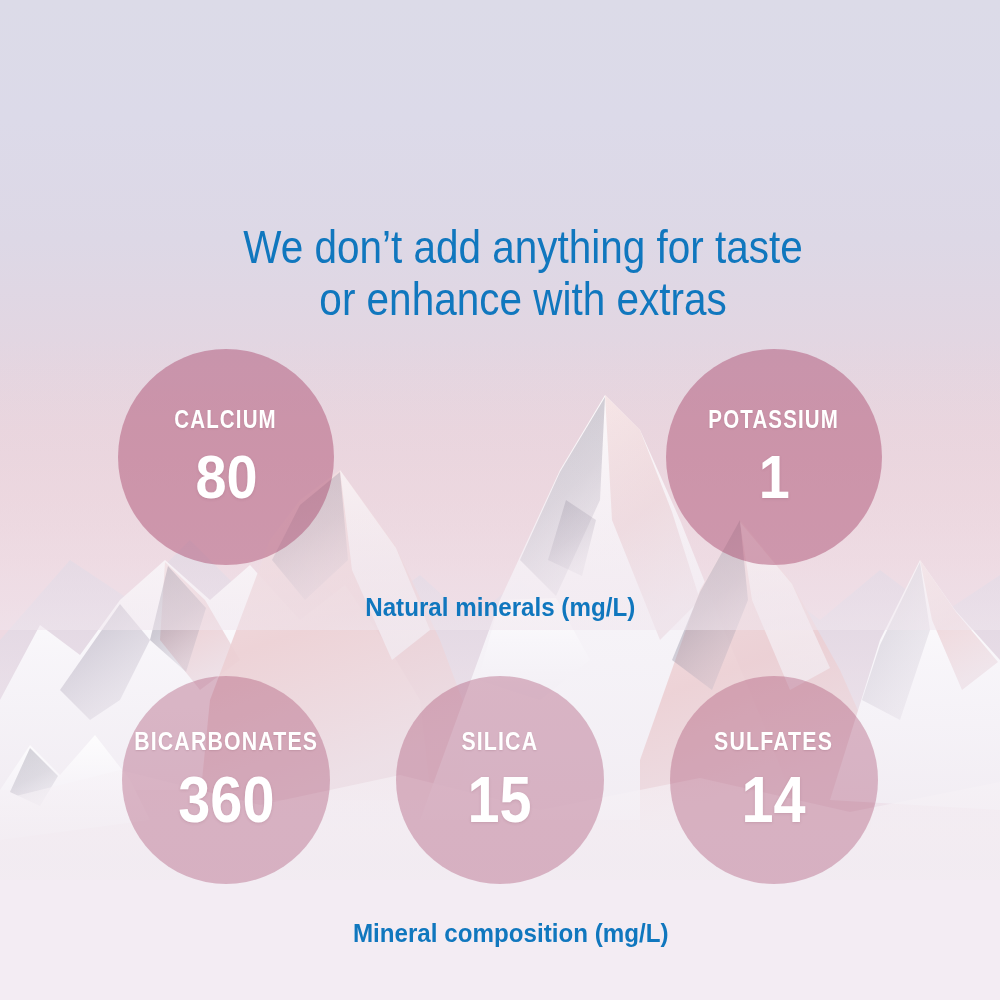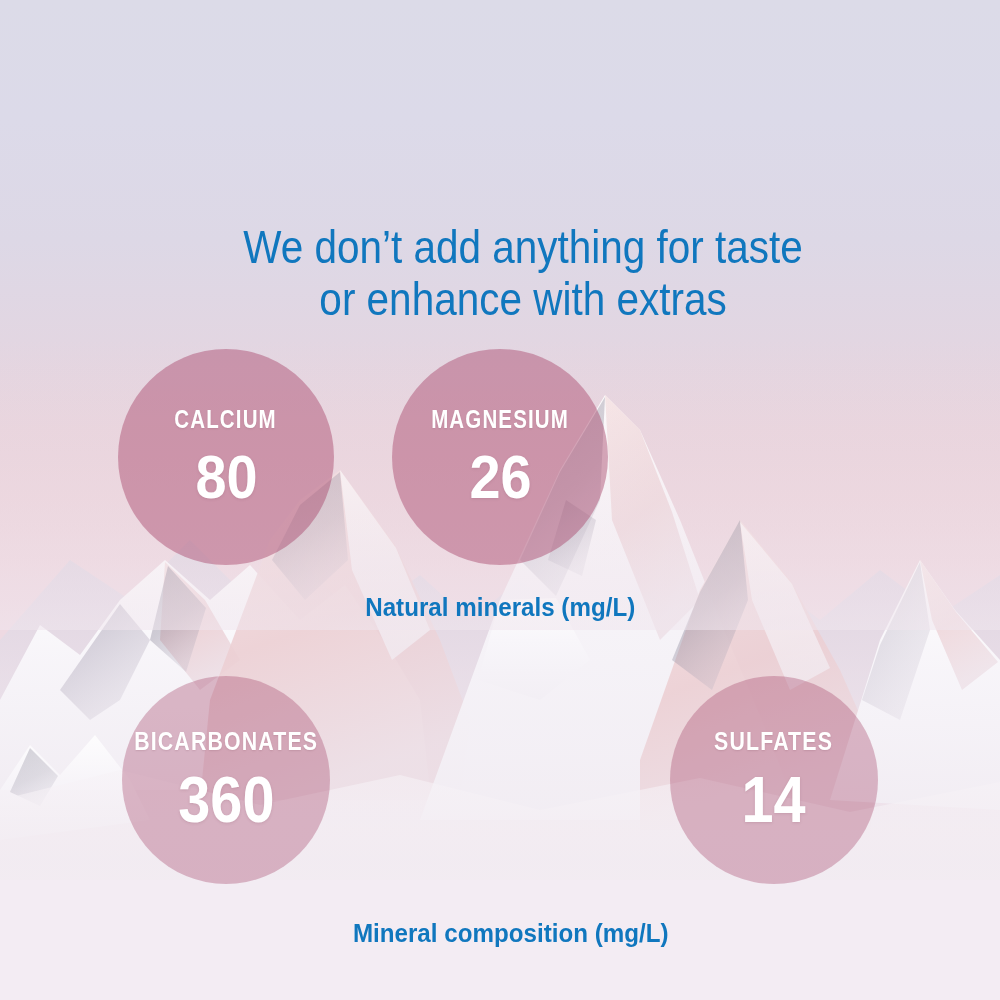--- a/index.html
+++ b/index.html
@@ -259,38 +259,42 @@
     <span class="s2">or enhance with extras</span>
   </div>
 
   <div class="circle-row circle-row-1" id="circle-row-1">
 
     <div class="mineral-circle c-pos-0">
       <div class="m-label">CALCIUM</div>
       <div class="m-value">80</div>
     </div>
 
-    <div class="mineral-circle c-pos-1">
-      <div class="m-label">MAGNESIUM</div>
-      <div class="m-value">26</div>
-    </div>
-
+
+    <div class="mineral-circle c-pos-2">
+      <div class="m-label">POTASSIUM</div>
+      <div class="m-value">1</div>
+    </div>
   </div>
 
   <div class="section-caption" id="caption-row-1" style="color:#1077BE;">
     <span>Natural minerals (mg/L)</span>
   </div>
 
   <div class="circle-row circle-row-2" id="circle-row-2">
 
     <div class="mineral-circle c-pos-0">
       <div class="m-label">BICARBONATES</div>
       <div class="m-value">360</div>
     </div>
 
+    <div class="mineral-circle c-pos-1">
+      <div class="m-label">SILICA</div>
+      <div class="m-value">15</div>
+    </div>
 
     <div class="mineral-circle c-pos-2">
       <div class="m-label">SULFATES</div>
       <div class="m-value">14</div>
     </div>
   </div>
 
   <div class="section-caption" id="caption-row-2" style="color:#1077BE;">
     <span>Mineral composition (mg/L)</span>
   </div>

